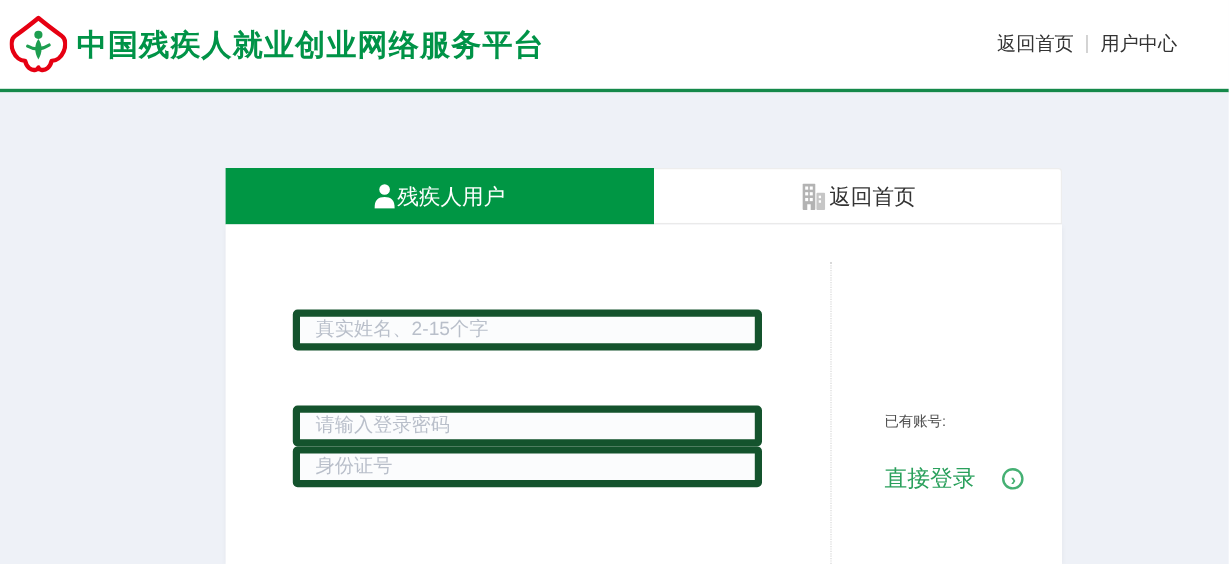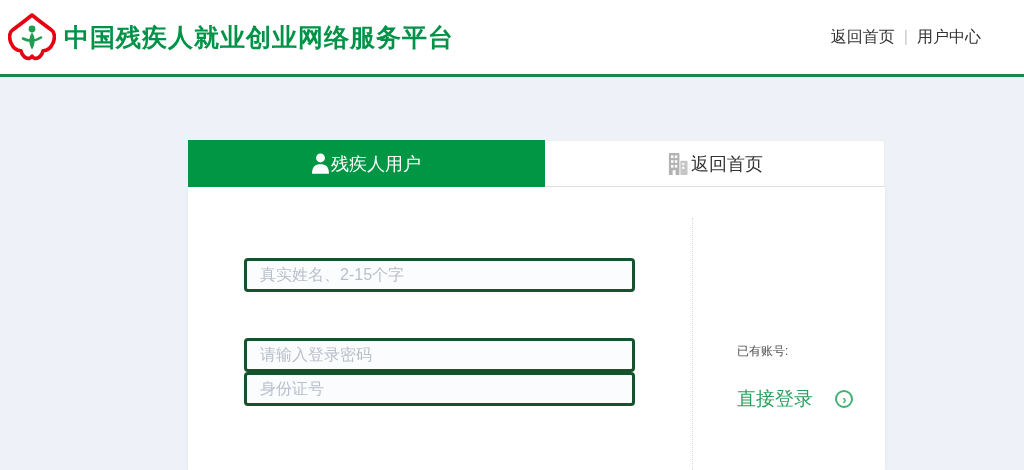--- a/index.html
+++ b/index.html
@@ -53,21 +53,21 @@
   .card-body {
     position:relative;
     background:#ffffff;
     height:283px;
     box-shadow:0 1px 5px rgba(0,0,0,0.05);
   }
 
   .form-col { position:absolute; left:56px; top:71px; width:391px; }
   .field {
     display:block; width:391px; height:34px;
-    border:3px solid #14532d; background:#fbfcfd;
+    border:6px solid #14532d; background:#fbfcfd;
     border-radius:4px; padding:0 13px;
     font-size:16px; color:#333; outline:none;
     font-family:"Liberation Sans","DejaVu Sans",sans-serif;
   }
   .field::placeholder { color:#b9bfca; opacity:1; }
   .f-gap-a { margin-bottom:46px; }
   .f-gap-b { margin-bottom:60px; }
 
   .divider {
     position:absolute; left:504px; top:31px; bottom:0;

